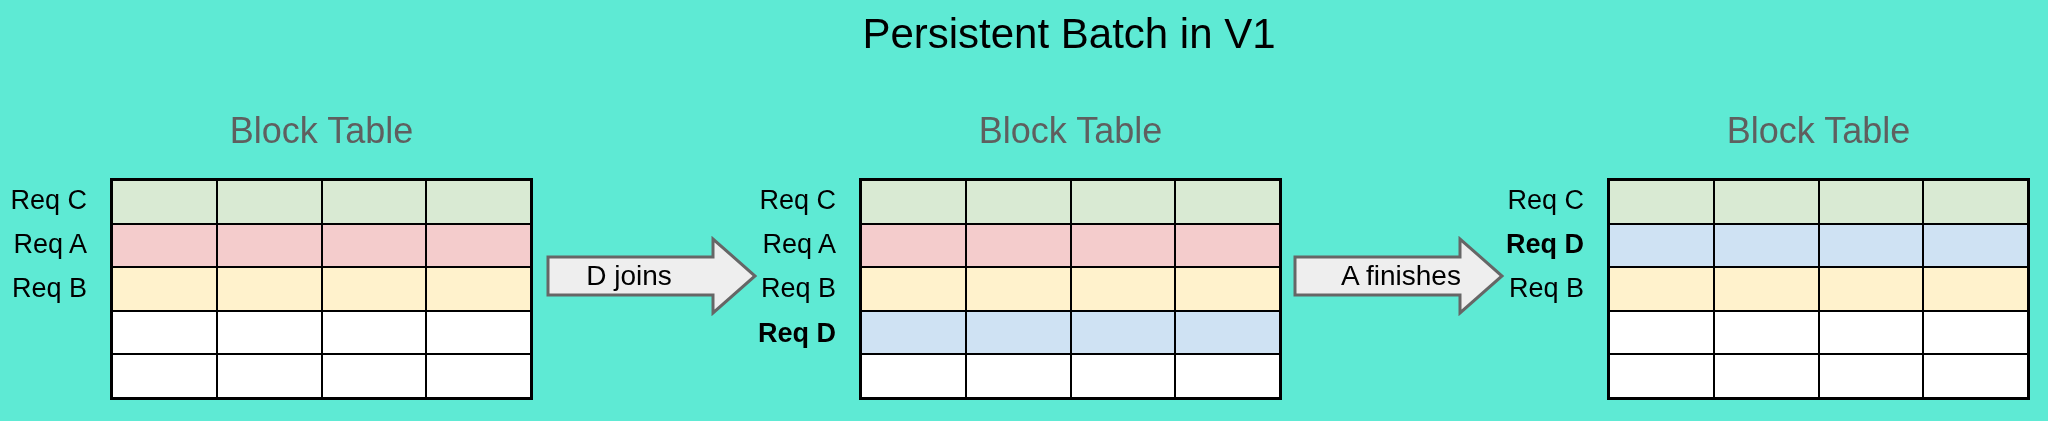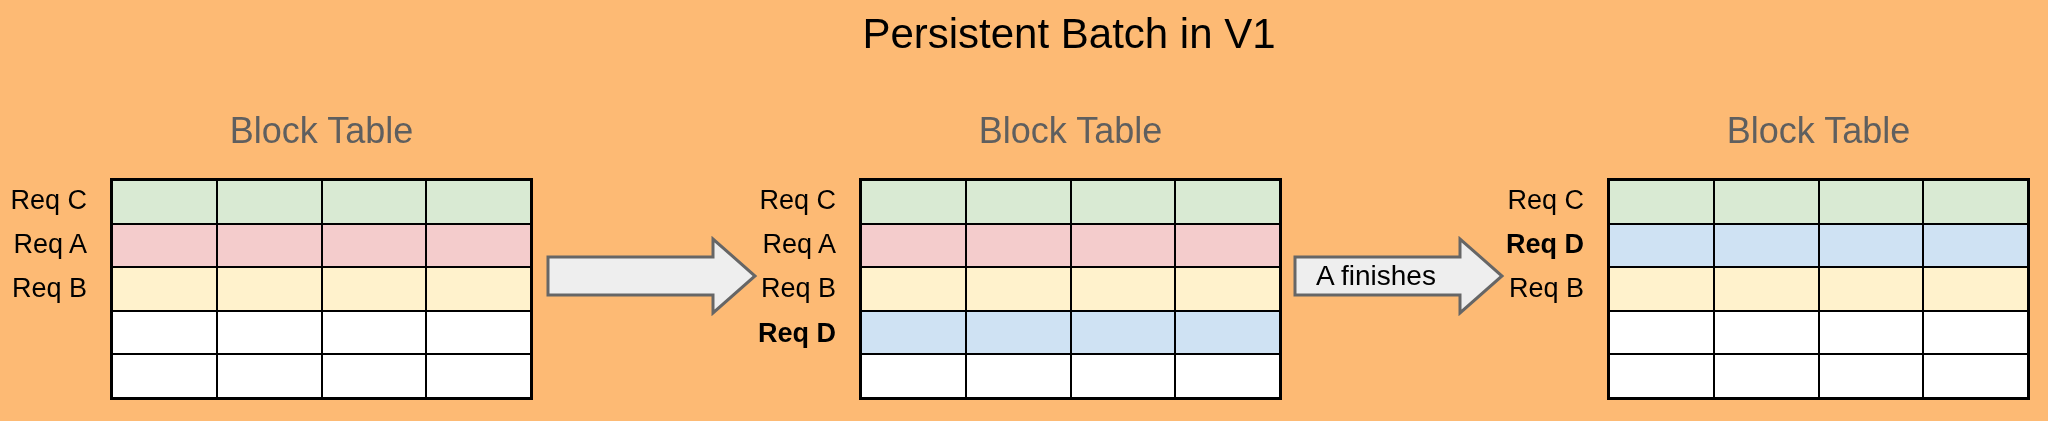--- a/index.html
+++ b/index.html
@@ -1,20 +1,20 @@
 <!DOCTYPE html>
 <html><head>
 <meta charset="utf-8">
 <style>
   html, body { margin: 0; padding: 0; background: #ffffff; }
   .canvas {
     position: relative;
     width: 2048px;
     height: 421px;
-    background: #fdba74;
+    background: #5eead4;
     font-family: "Liberation Sans", sans-serif;
     overflow: hidden;
   }
   .title {
     position: absolute;
     left: 90px; top: 10px; width: 1958px;
     text-align: center;
     font-size: 42px;
     color: #000000;
     white-space: nowrap;
@@ -55,21 +55,21 @@
   .arrow-1 { left: 546px; }
   .arrow-2 { left: 1293px; }
   .arrow-label {
     position: absolute;
     top: 255px; width: 166px; height: 42px;
     display: flex; align-items: center; justify-content: center;
     font-size: 28px; color: #000;
     white-space: nowrap;
   }
   .arrow-1-label { left: 546px; }
-  .arrow-2-label { left: 1293px; }
+  .arrow-2-label { left: 1293px; padding-left: 25px; }
 </style>
 </head>
 <body>
 
 <div class="canvas">
 
   <div class="title">Persistent Batch in V1</div>
 
   <div class="panel panel-1">
     <div class="caption" style="color: rgb(95, 95, 95);">Block Table</div>
@@ -190,19 +190,20 @@
           <div class="bcell"></div>
           <div class="bcell"></div>
           <div class="bcell"></div>
       </div>
     </div>
   </div>
 
   <svg class="arrow-svg arrow-1" viewBox="0 0 212 80">
     <polygon points="2,21 167,21 167,3 209,40 167,77 167,59 2,59" stroke-width="3" fill="#eeeeee" stroke="#666666"></polygon>
   </svg>
+  <div class="arrow-label arrow-1-label">D joins</div>
 
   <svg class="arrow-svg arrow-2" viewBox="0 0 212 80">
     <polygon points="2,21 167,21 167,3 209,40 167,77 167,59 2,59" stroke-width="3" fill="#eeeeee" stroke="#666666"></polygon>
   </svg>
   <div class="arrow-label arrow-2-label">A finishes</div>
 
 </div>
 
 </body></html>

